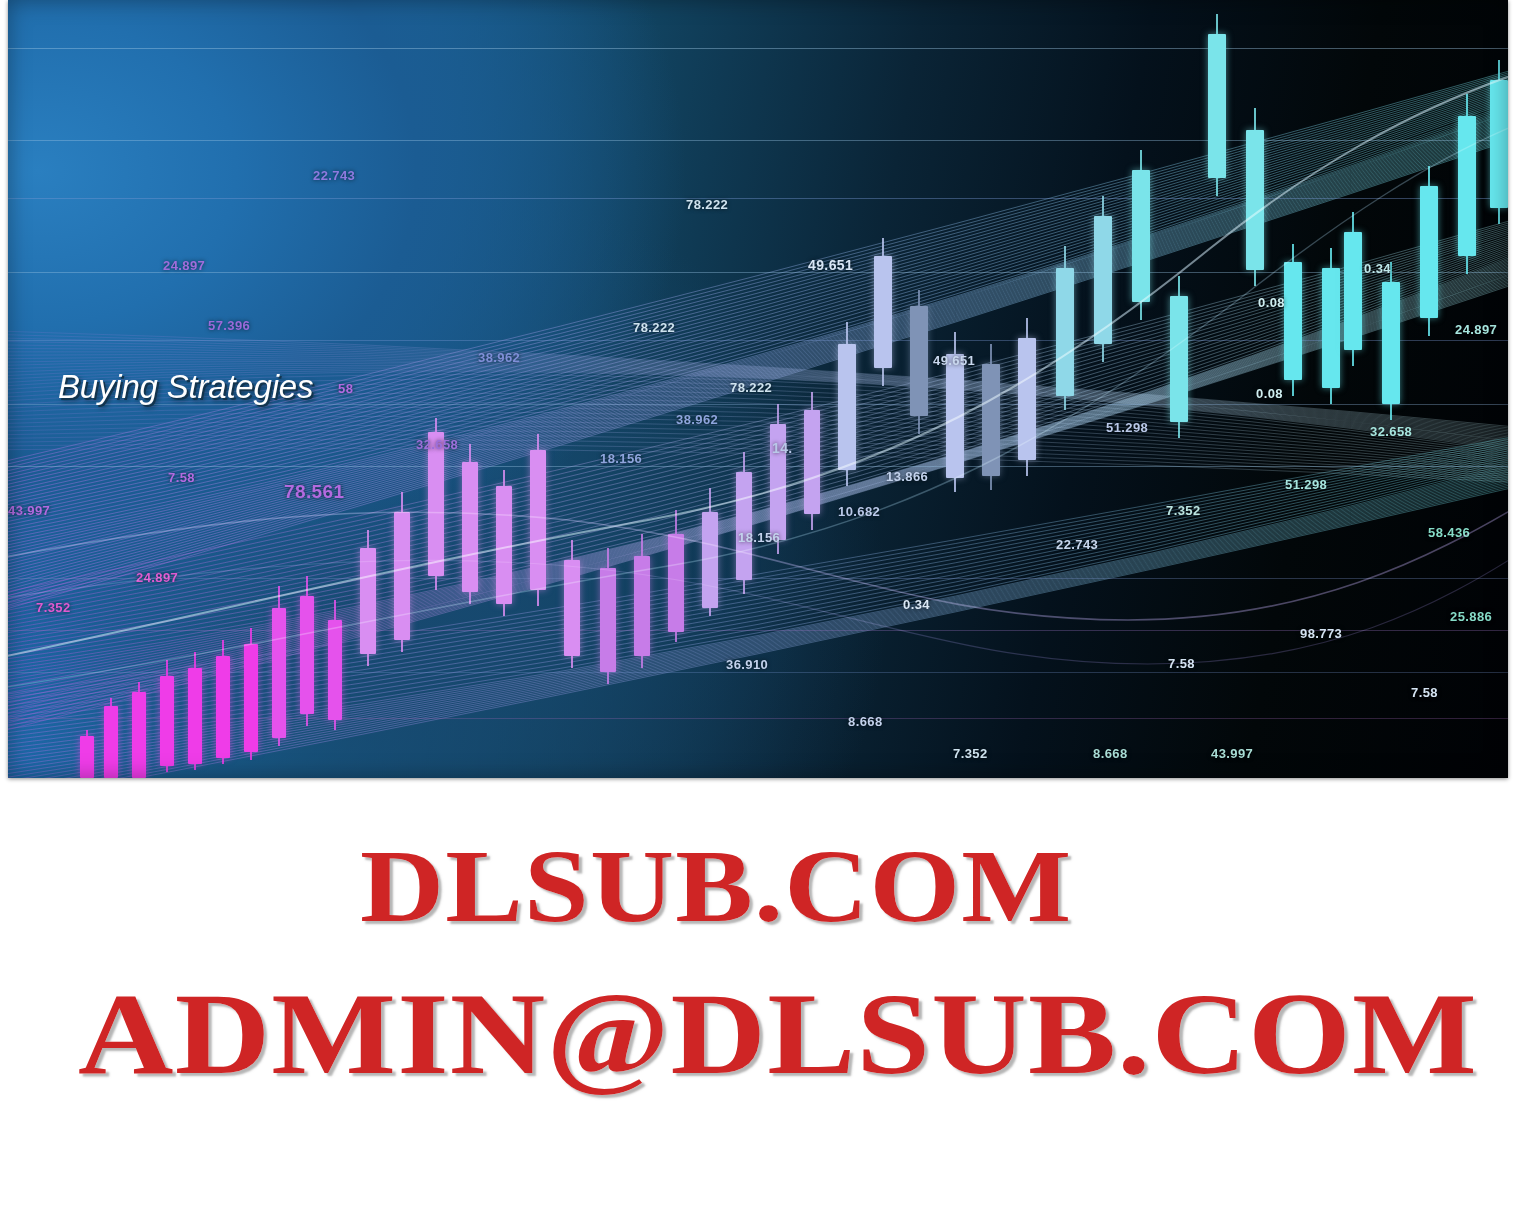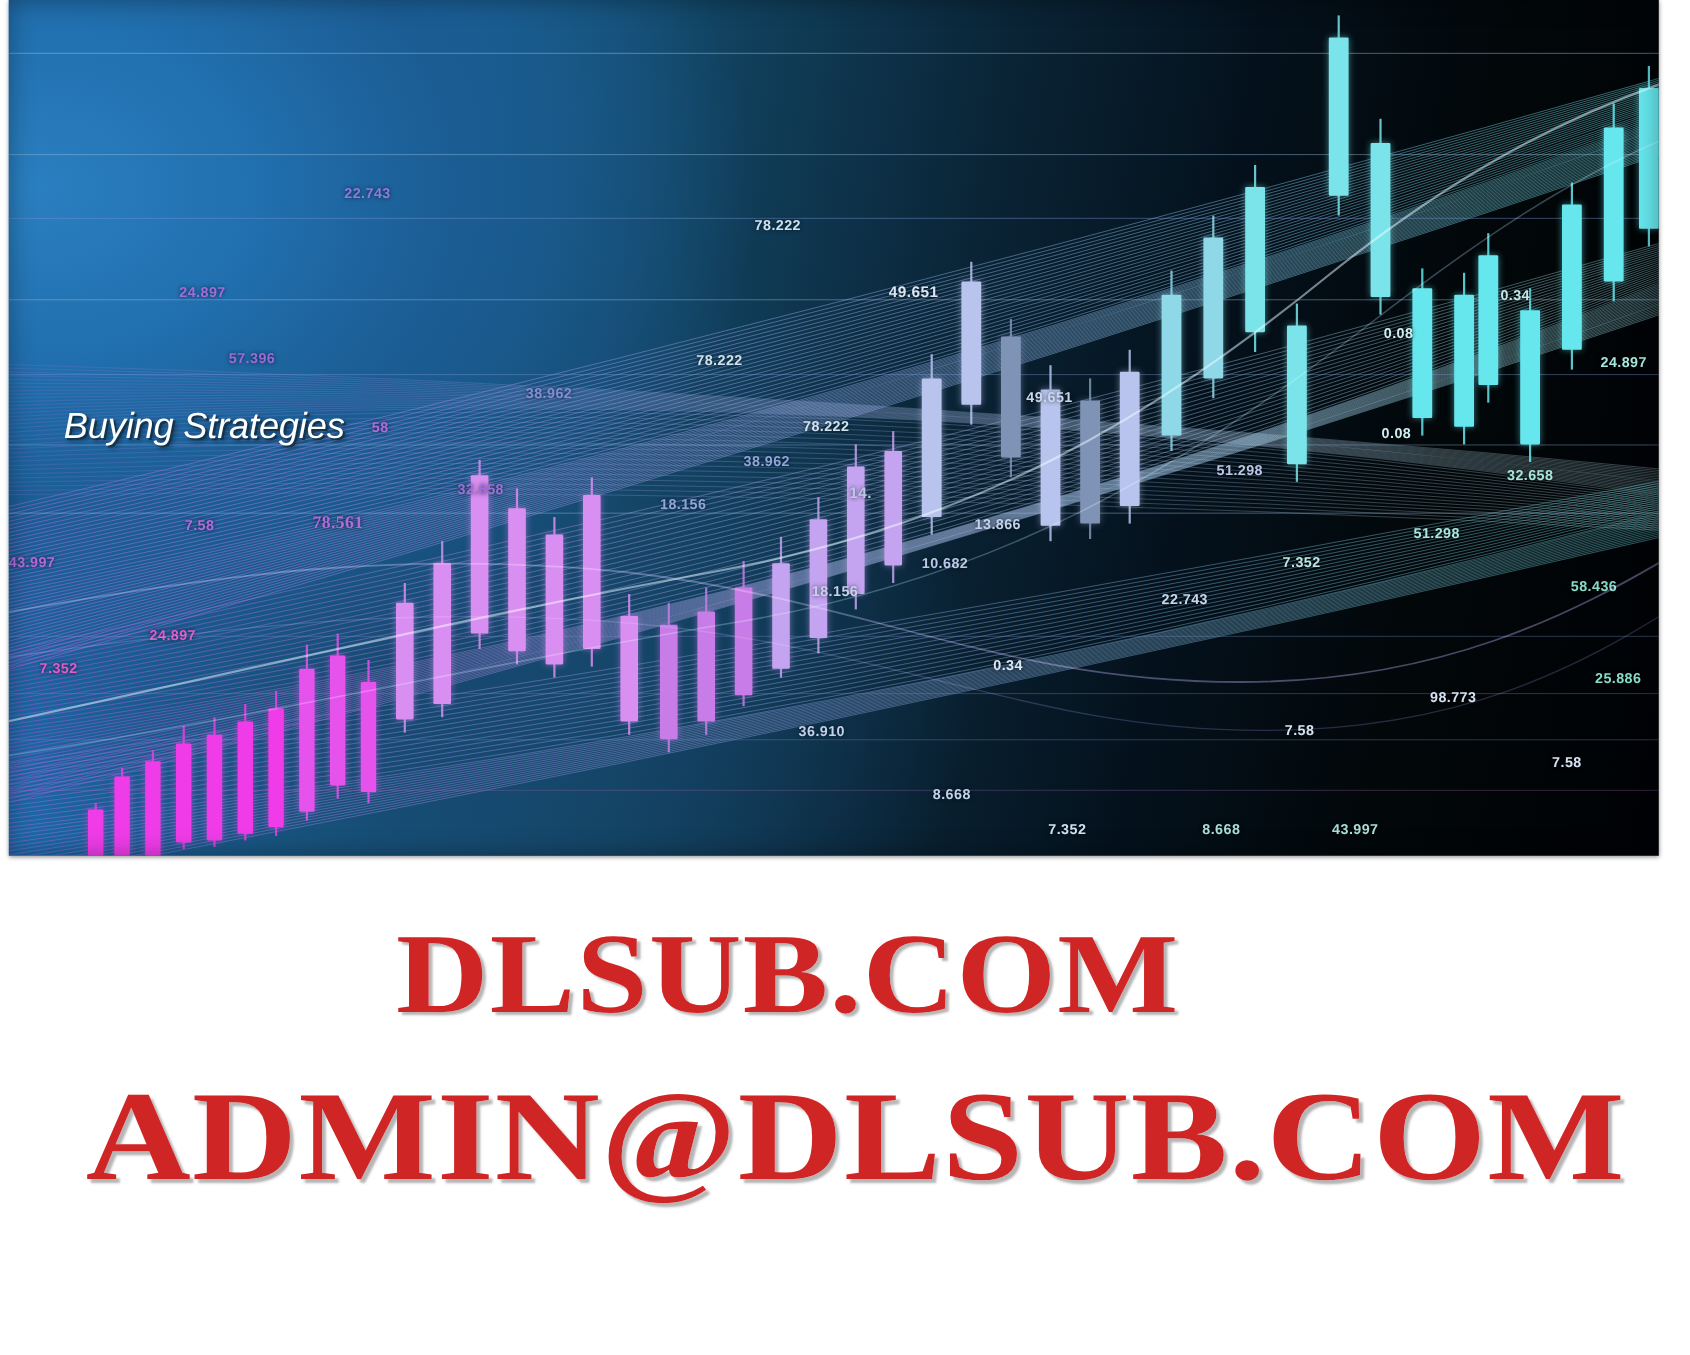--- a/index.html
+++ b/index.html
@@ -439,21 +439,21 @@
       <span class="plab" style="left: 1248px; top: 386px; color: rgb(207, 238, 240); font-size: 13px; text-shadow: rgba(0, 0, 0, 0.65) 0px 0px 4px;">0.08</span>
       <span class="plab" style="left: 330px; top: 381px; color: rgb(179, 106, 224); font-size: 13px; text-shadow: rgba(0, 0, 0, 0.65) 0px 0px 4px;">58</span>
       <span class="plab" style="left: 668px; top: 412px; color: rgb(143, 165, 221); font-size: 13px; text-shadow: rgba(0, 0, 0, 0.65) 0px 0px 4px;">38.962</span>
       <span class="plab" style="left: 1362px; top: 424px; color: rgb(167, 230, 223); font-size: 13px; text-shadow: rgba(0, 0, 0, 0.65) 0px 0px 4px;">32.658</span>
       <span class="plab" style="left: 742px; top: 440px; color: rgb(185, 200, 232); font-size: 14px; text-shadow: rgba(0, 0, 0, 0.65) 0px 0px 4px; margin-left: 22px;">14.</span>
       <span class="plab" style="left: 408px; top: 437px; color: rgb(157, 111, 219); font-size: 13px; text-shadow: rgba(0, 0, 0, 0.65) 0px 0px 4px;">32.658</span>
       <span class="plab" style="left: 1098px; top: 420px; color: rgb(185, 200, 232); font-size: 13px; text-shadow: rgba(0, 0, 0, 0.65) 0px 0px 4px;">51.298</span>
       <span class="plab" style="left: 592px; top: 451px; color: rgb(143, 165, 221); font-size: 13px; text-shadow: rgba(0, 0, 0, 0.65) 0px 0px 4px;">18.156</span>
       <span class="plab" style="left: 160px; top: 470px; color: rgb(179, 106, 224); font-size: 13px; text-shadow: rgba(0, 0, 0, 0.65) 0px 0px 4px;">7.58</span>
       <span class="plab" style="left: 878px; top: 469px; color: rgb(195, 210, 236); font-size: 13px; text-shadow: rgba(0, 0, 0, 0.65) 0px 0px 4px;">13.866</span>
-      <span class="plab" style="left: 276px; top: 467px; color: rgb(179, 106, 224); font-size: 16px; text-shadow: rgba(0, 0, 0, 0.65) 0px 0px 4px; font-family: Liberation Serif, serif;">78.561</span>
+      <span class="plab" style="left: 276px; top: 481px; color: rgb(179, 106, 224); font-size: 19px; text-shadow: rgba(0, 0, 0, 0.65) 0px 0px 4px;">78.561</span>
       <span class="plab" style="left: 1277px; top: 477px; color: rgb(167, 230, 223); font-size: 13px; text-shadow: rgba(0, 0, 0, 0.65) 0px 0px 4px;">51.298</span>
       <span class="plab" style="left: 0px; top: 503px; color: rgb(179, 106, 224); font-size: 13px; text-shadow: rgba(0, 0, 0, 0.65) 0px 0px 4px;">43.997</span>
       <span class="plab" style="left: 830px; top: 504px; color: rgb(185, 200, 232); font-size: 13px; text-shadow: rgba(0, 0, 0, 0.65) 0px 0px 4px;">10.682</span>
       <span class="plab" style="left: 1158px; top: 503px; color: rgb(189, 230, 226); font-size: 13px; text-shadow: rgba(0, 0, 0, 0.65) 0px 0px 4px;">7.352</span>
       <span class="plab" style="left: 730px; top: 530px; color: rgb(195, 210, 236); font-size: 13px; text-shadow: rgba(0, 0, 0, 0.65) 0px 0px 4px;">18.156</span>
       <span class="plab" style="left: 1048px; top: 537px; color: rgb(201, 216, 238); font-size: 13px; text-shadow: rgba(0, 0, 0, 0.65) 0px 0px 4px;">22.743</span>
       <span class="plab" style="left: 1420px; top: 525px; color: rgb(134, 220, 200); font-size: 13px; text-shadow: rgba(0, 0, 0, 0.65) 0px 0px 4px;">58.436</span>
       <span class="plab" style="left: 128px; top: 570px; color: rgb(224, 90, 208); font-size: 13px; text-shadow: rgba(0, 0, 0, 0.65) 0px 0px 4px;">24.897</span>
       <span class="plab" style="left: 895px; top: 597px; color: rgb(219, 232, 245); font-size: 13px; text-shadow: rgba(0, 0, 0, 0.65) 0px 0px 4px;">0.34</span>
       <span class="plab" style="left: 28px; top: 600px; color: rgb(224, 90, 208); font-size: 13px; text-shadow: rgba(0, 0, 0, 0.65) 0px 0px 4px;">7.352</span>

